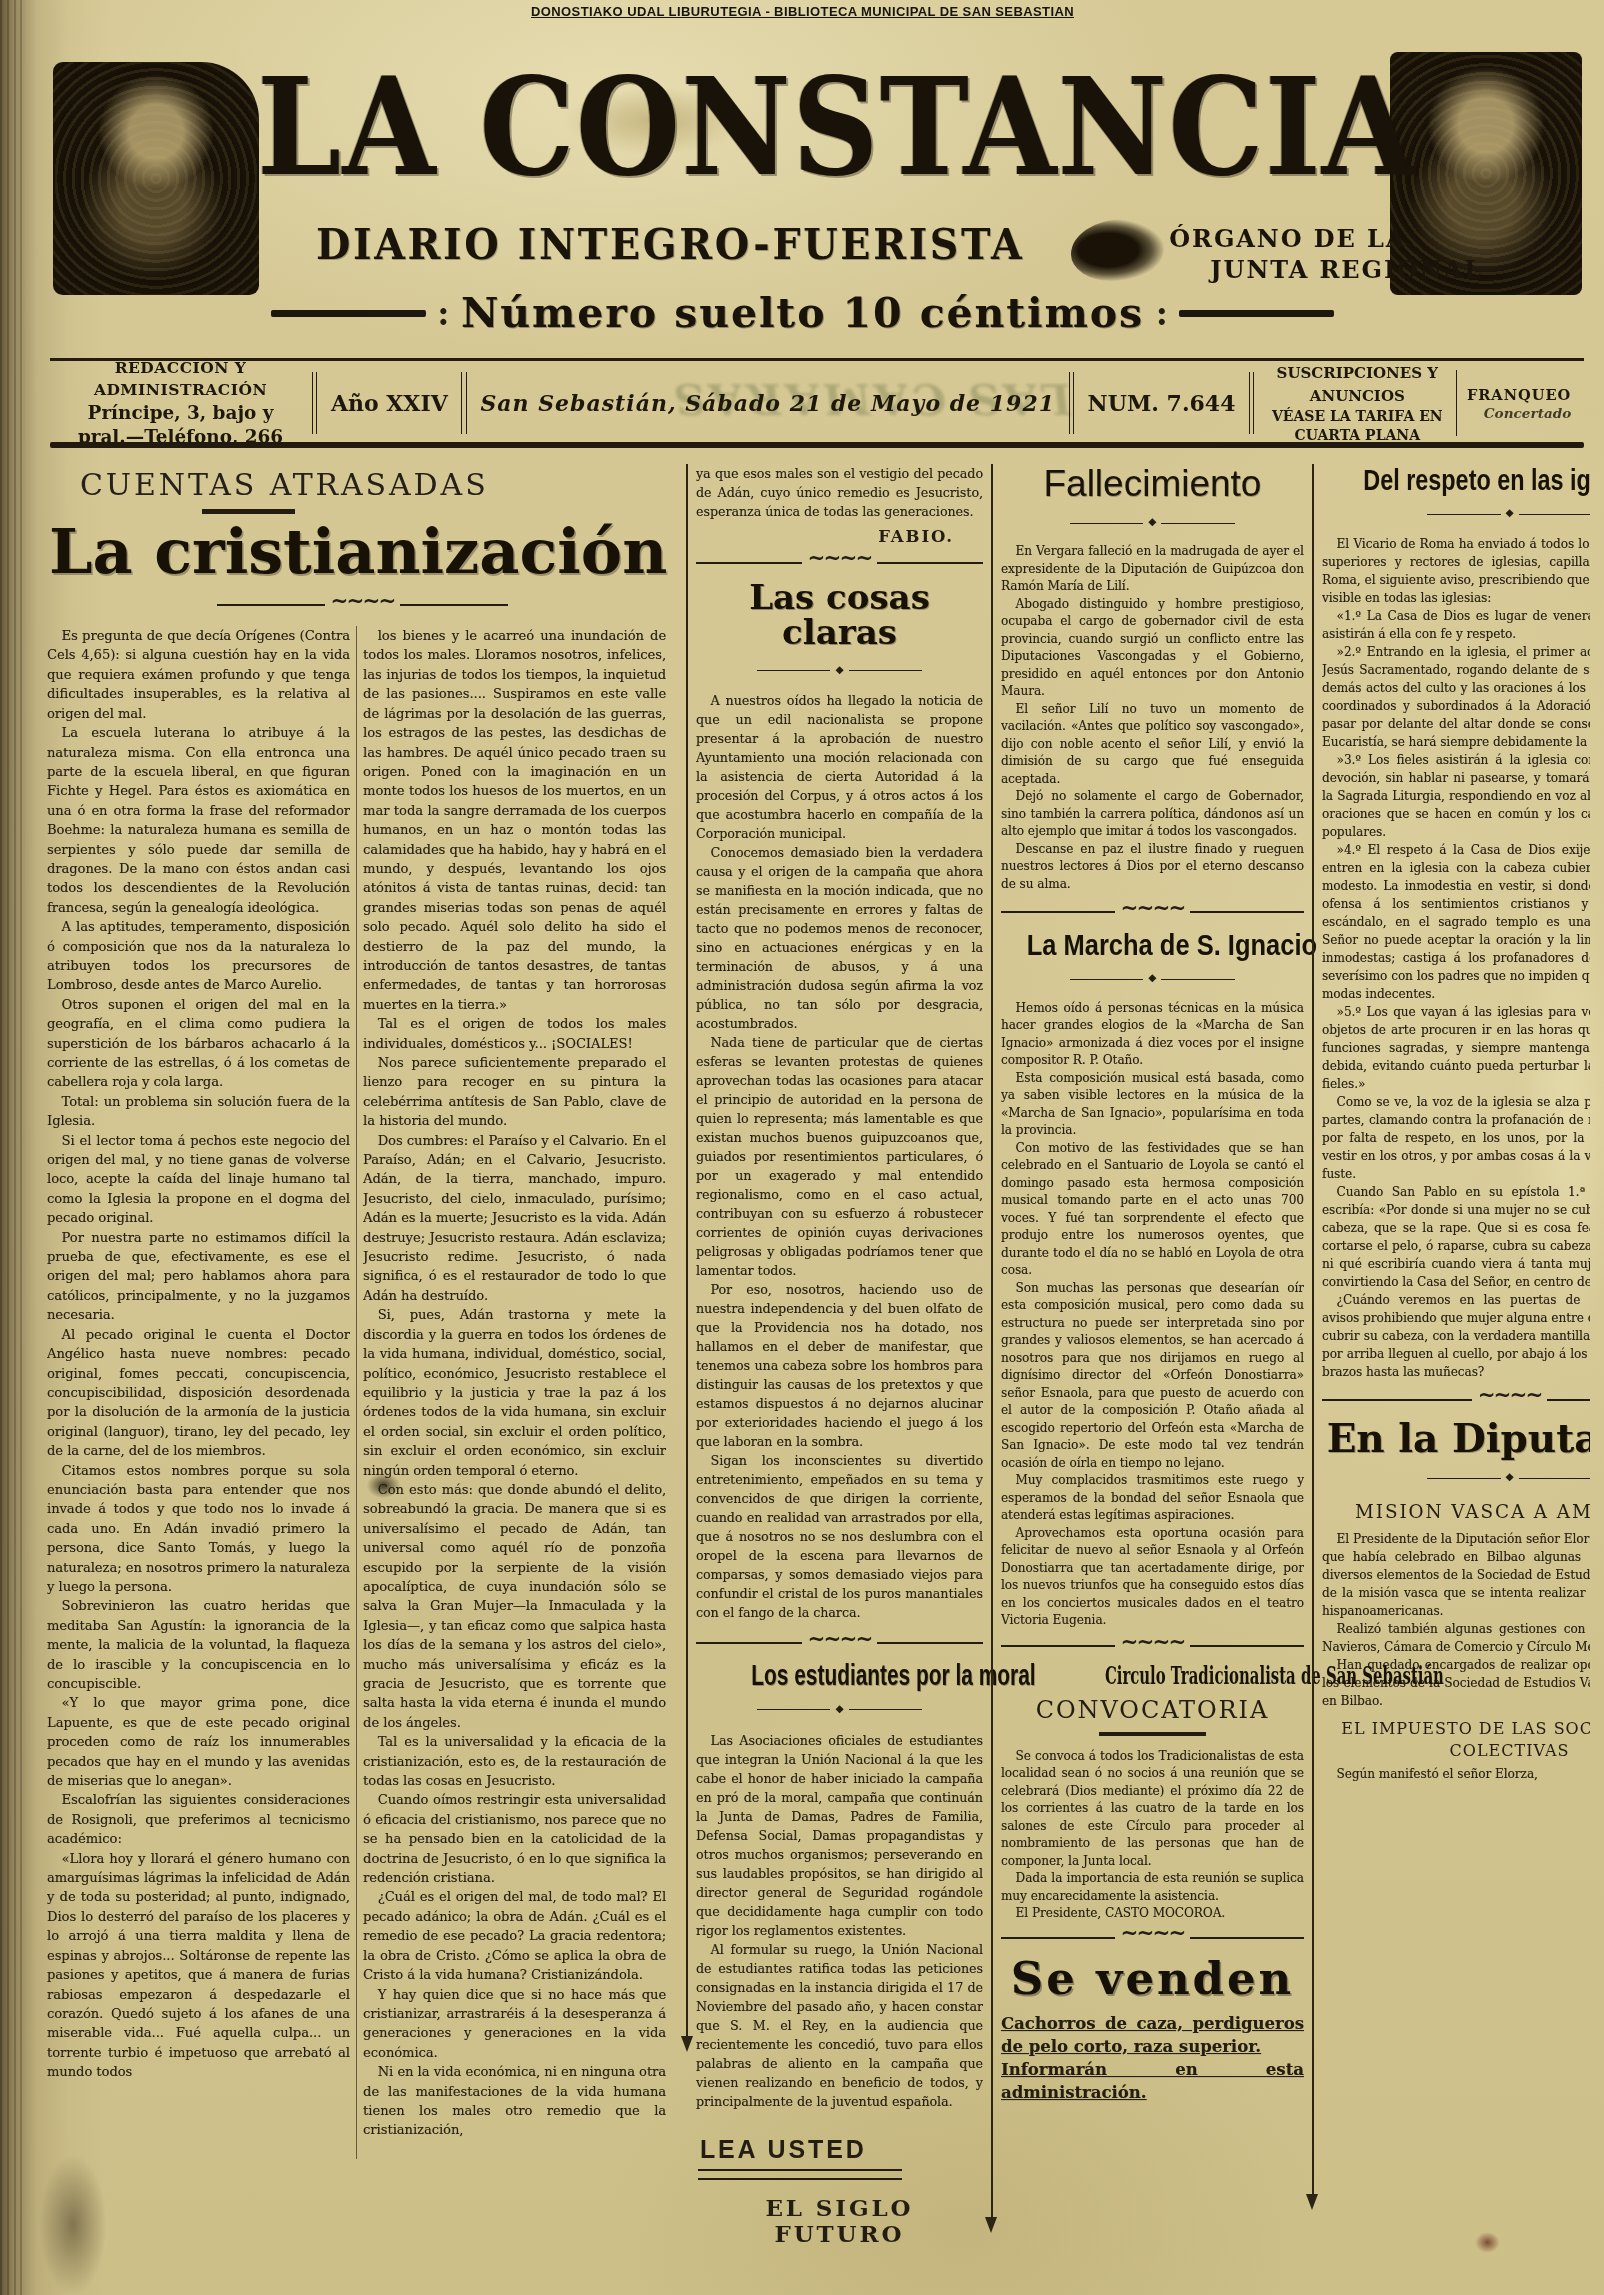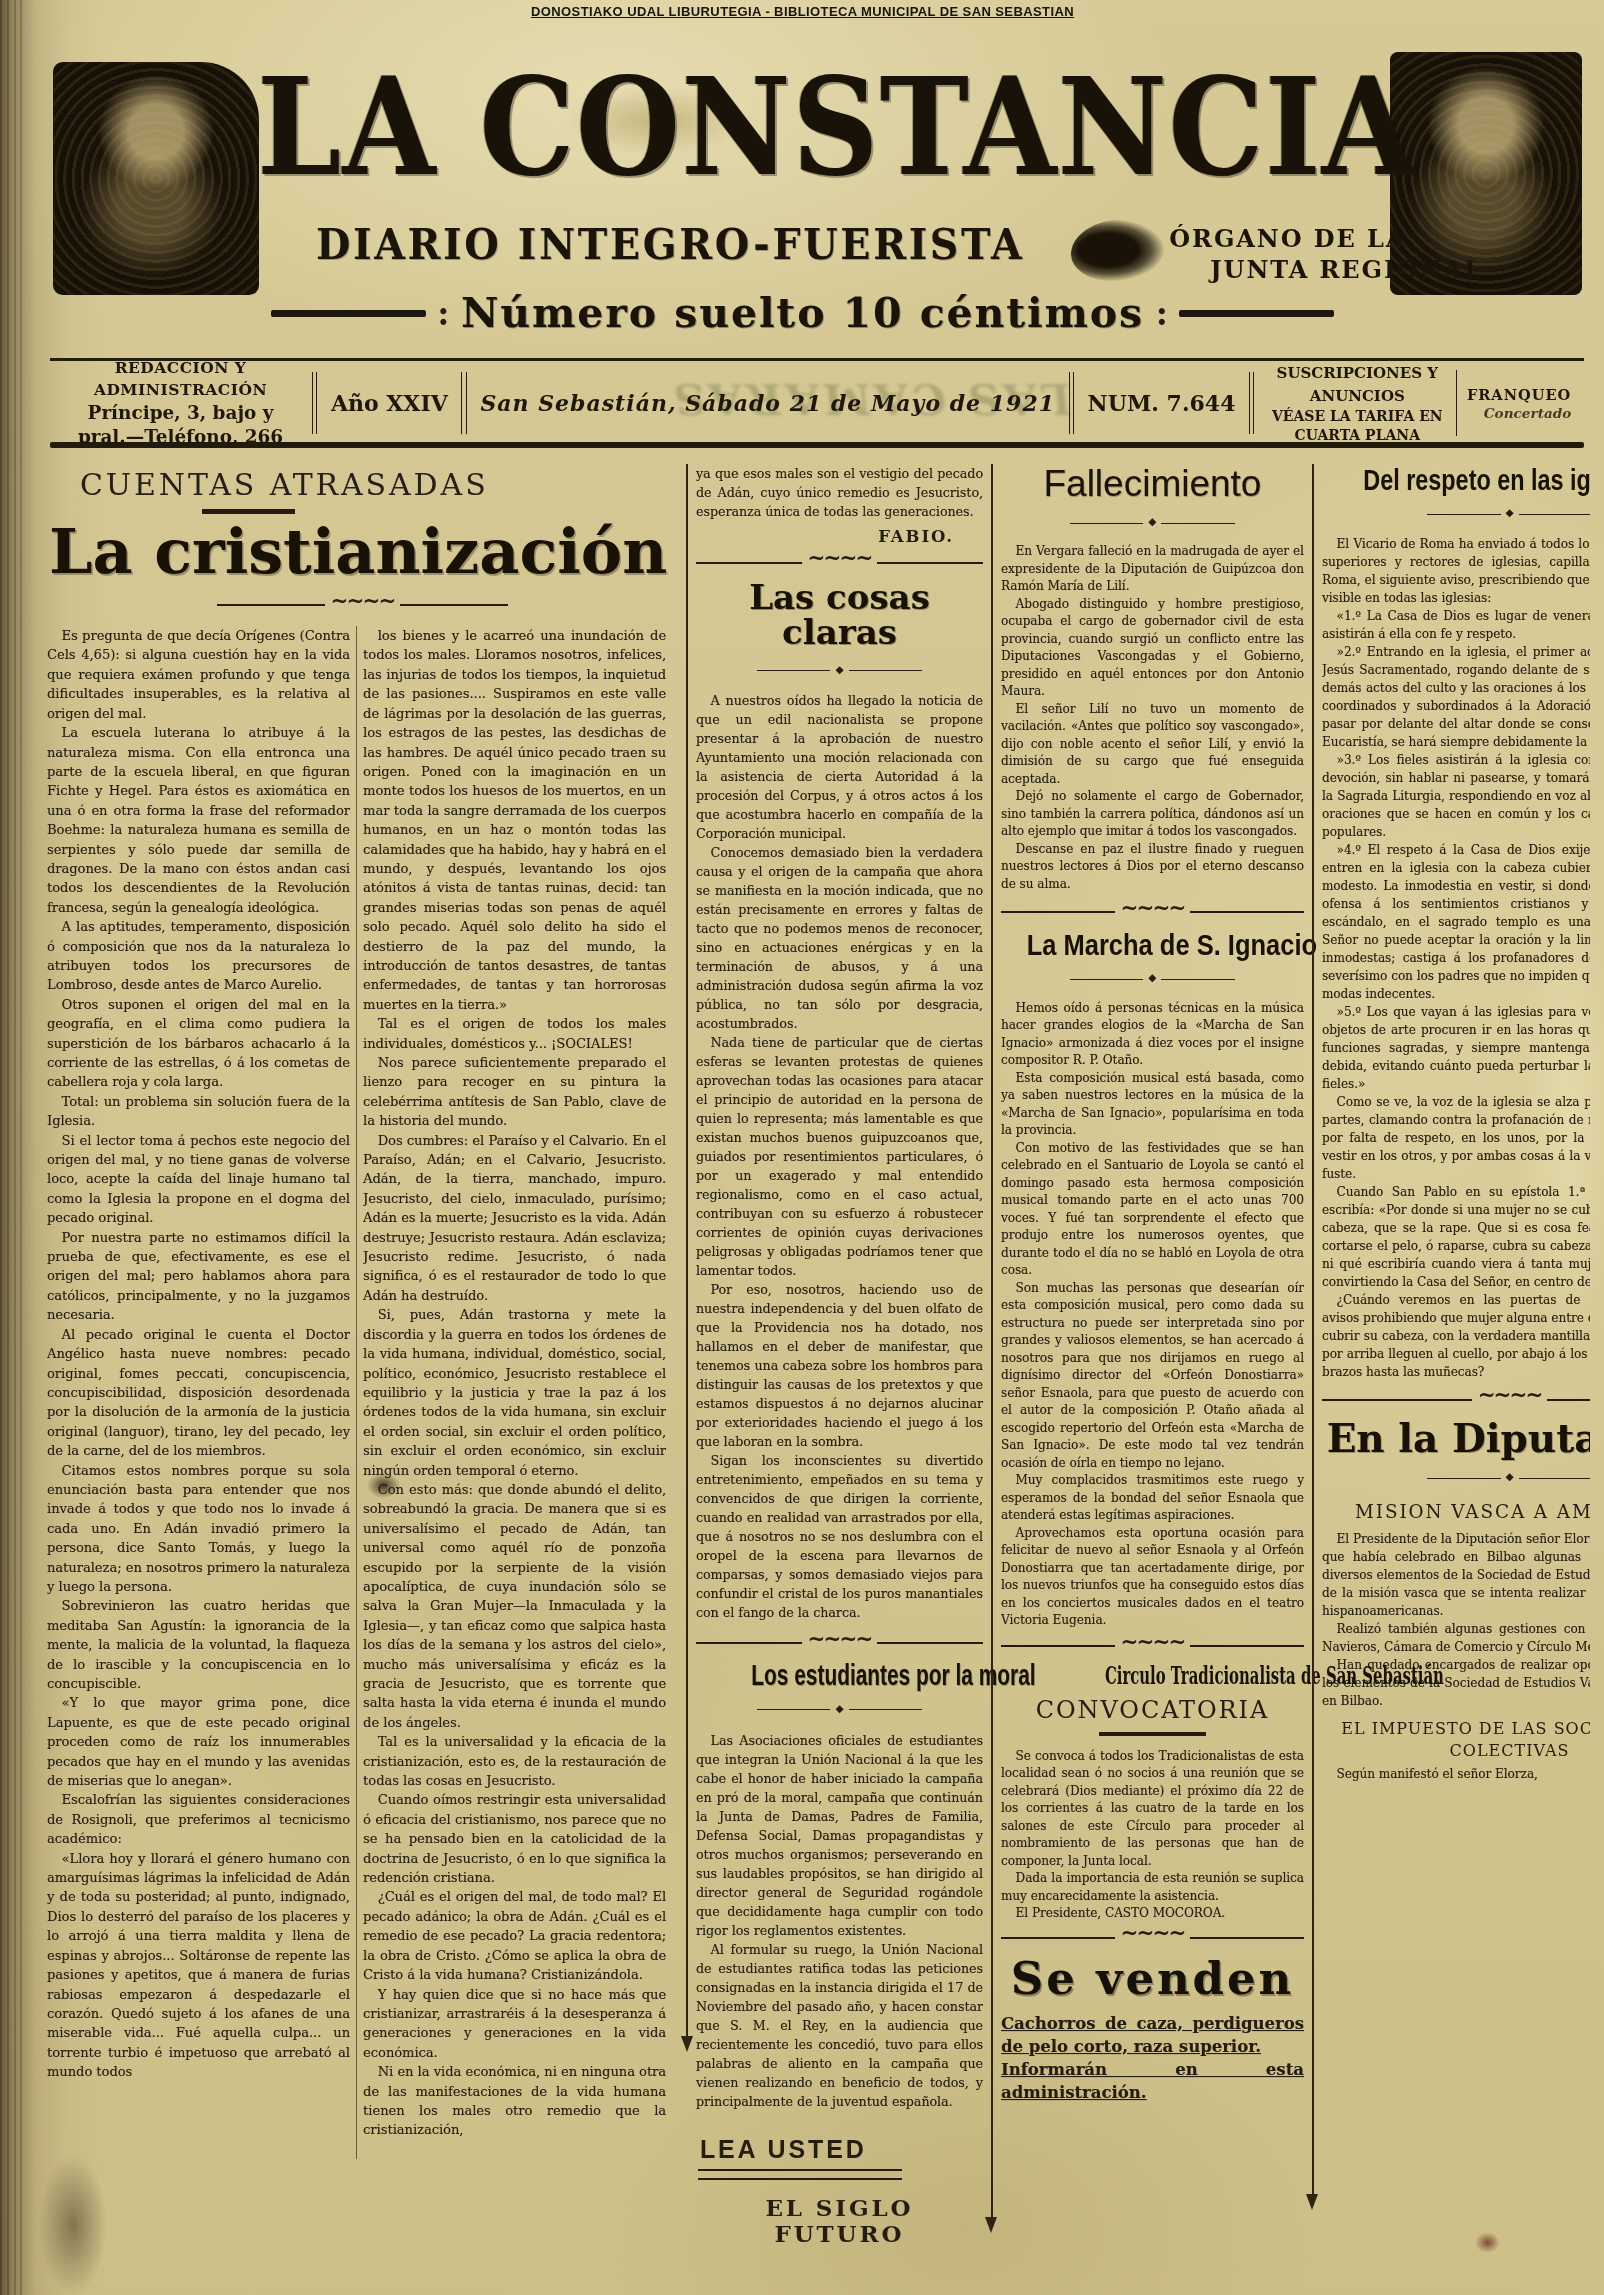--- a/index.html
+++ b/index.html
@@ -300,21 +300,21 @@
         </div>
       <div class="sq" style="margin-top:13.6px">
           <span class="w">~~~~</span>
         </div>
       <div class="headline-marcha"><span>La Marcha de S. Ignacio</span></div>
       <div class="deco">
           <span class="di">◆</span>
         </div>
       <div class="body">
           <p class="para">Hemos oído á personas técnicas en la música hacer grandes elogios de la «Marcha de San Ignacio» armonizada á diez voces por el insigne compositor R. P. Otaño.</p>
-          <p class="para">Esta composición musical está basada, como ya saben nuestros lectores en la música de la «Marcha de San Ignacio», popularísima en toda la provincia.</p>
+          <p class="para">Esta composición musical está basada, como ya saben visible lectores en la música de la «Marcha de San Ignacio», popularísima en toda la provincia.</p>
           <p class="para">Con motivo de las festividades que se han celebrado en el Santuario de Loyola se cantó el domingo pasado esta hermosa composición musical tomando parte en el acto unas 700 voces. Y fué tan sorprendente el efecto que produjo entre los numerosos oyentes, que durante todo el día no se habló en Loyola de otra cosa.</p>
           <p class="para">Son muchas las personas que desearían oír esta composición musical, pero como dada su estructura no puede ser interpretada sino por grandes y valiosos elementos, se han acercado á nosotros para que nos dirijamos en ruego al dignísimo director del «Orfeón Donostiarra» señor Esnaola, para que puesto de acuerdo con el autor de la composición P. Otaño añada al escogido repertorio del Orfeón esta «Marcha de San Ignacio». De este modo tal vez tendrán ocasión de oírla en tiempo no lejano.</p>
           <p class="para">Muy complacidos trasmitimos este ruego y esperamos de la bondad del señor Esnaola que atenderá estas legítimas aspiraciones.</p>
           <p class="para">Aprovechamos esta oportuna ocasión para felicitar de nuevo al señor Esnaola y al Orfeón Donostiarra que tan acertadamente dirige, por los nuevos triunfos que ha conseguido estos días en los conciertos musicales dados en el teatro Victoria Eugenia.</p>
         </div>
       <div class="sq" style="margin-top:11.6px">
           <span class="w">~~~~</span>
         </div>
       <div class="headline-circ"><span>Circulo Tradicionalista de San Sebastián</span></div>
       <div class="convocatoria">CONVOCATORIA</div>

